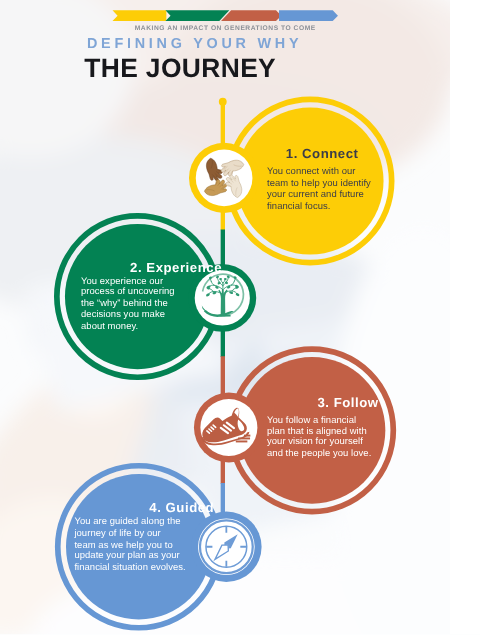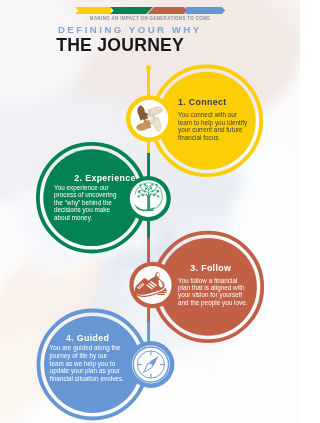--- a/index.html
+++ b/index.html
@@ -14,31 +14,31 @@
     text-indent:0.36px;}
   .hdr-sub{position:absolute;left:0;top:24.7px;width:257px;
     font-size:9.6px;font-weight:700;letter-spacing:2.5px;color:#7fa5d6;line-height:10px;
     text-indent:2.5px;}
   .hdr-title{position:absolute;left:0;top:36.2px;width:240px;
     font-size:17.6px;font-weight:700;letter-spacing:0.25px;color:#17181c;line-height:18px;
     text-indent:0.25px;}
 
   .step{position:absolute;}
   .st{position:absolute;left:0;top:0;font-size:8.8px;font-weight:700;letter-spacing:0.35px;
-      line-height:9px;text-align:left;text-indent:0.35px;white-space:nowrap;}
+      line-height:9px;text-align:right;text-indent:0.35px;white-space:nowrap;}
   .sb{position:absolute;left:0;font-size:6.3px;font-weight:400;letter-spacing:0.04px;
       text-align:left;white-space:nowrap;}
   .s1{left:178px;top:97.6px;width:73px;color:#3b3d49;}
   .s1 .st{width:61.4px;left:-0.4px;}
   .s1 .sb{top:13.1px;width:73px;line-height:7.85px;}
   .s2{left:54px;top:174.2px;width:62px;color:#ffffff;}
   .s2 .st{width:74px;left:0px;margin-left:20px;}
   .s2 .sb{top:9.8px;width:62px;line-height:7.5px;}
   .s3{left:178px;top:264.2px;width:69px;color:#ffffff;}
-  .s3 .st{width:74.4px;left:12px;}
+  .s3 .st{width:74.4px;left:0px;}
   .s3 .sb{top:12.4px;width:69px;line-height:7.4px;}
   .s4{left:49.6px;top:334.2px;width:75px;color:#ffffff;}
   .s4 .st{width:77.2px;left:16px;}
   .s4 .sb{top:9.8px;width:75px;line-height:7.8px;}
 </style>
 </head>
 <body>
 
 <div id="stage">
 

